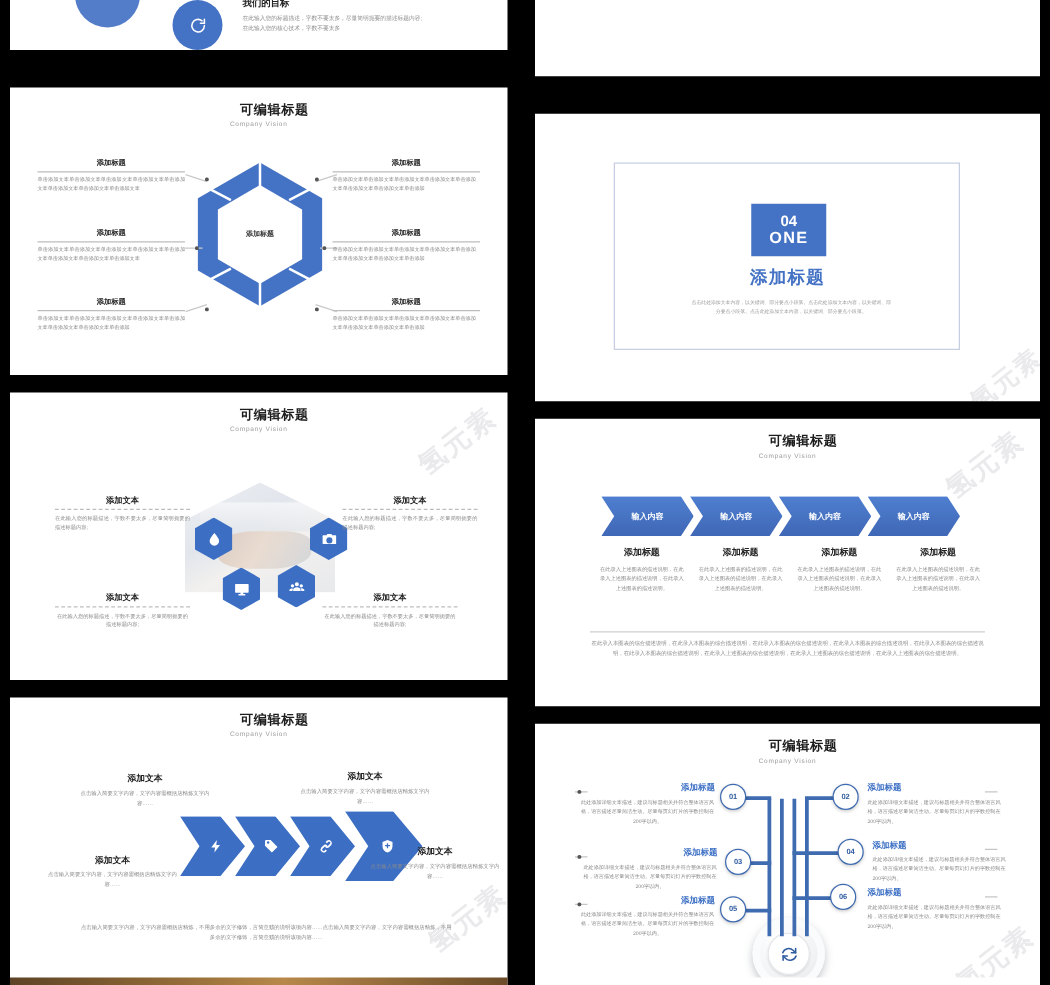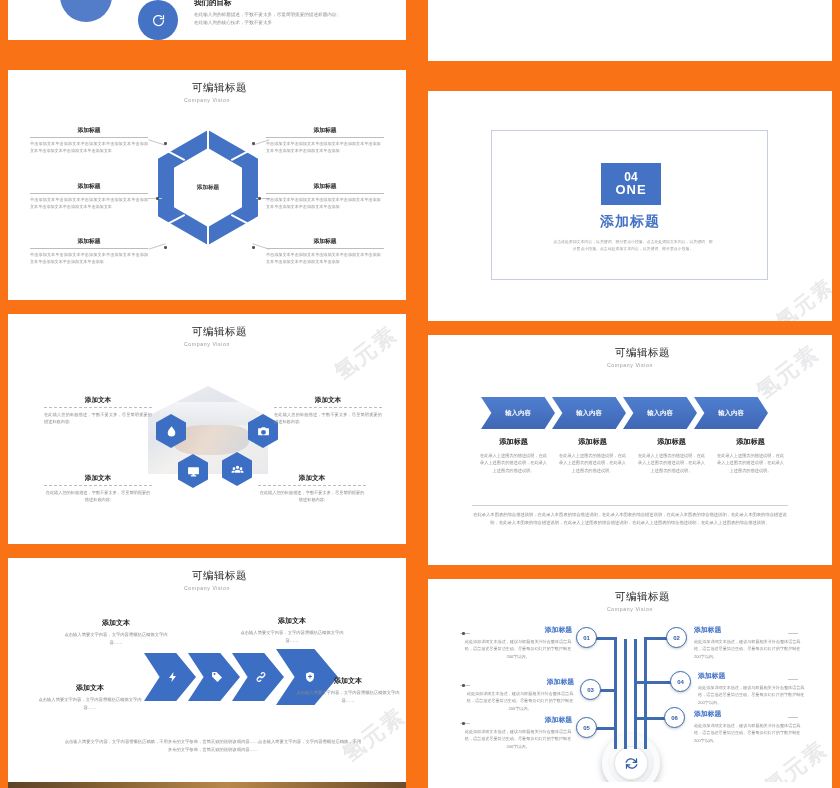--- a/index.html
+++ b/index.html
@@ -2,35 +2,35 @@
 <html><head>
 <meta charset="utf-8">
 <style>
   * { box-sizing: border-box; margin: 0; padding: 0; }
   html, body {
     width: 840px; height: 788px;
     background: #d9d5d0;
     font-family: "Liberation Sans", sans-serif;
     overflow: hidden;
   }
-  .page { position: relative; width: 840px; height: 788px; background: #f97316; }
+  .page { position: relative; width: 840px; height: 788px; background: #000000; }
 
   .slide {
     position: absolute;
     background: #ffffff;
     overflow: hidden;
   }
   .col-l { left: 8px; width: 398px; }
   .col-r { left: 428px; width: 404px; margin-top: 21px; }
 
   
   .s-title {
     text-align: center;
     font-size: 10.5px;
-    font-weight: normal;
+    font-weight: bold;
     color: #1d1d1d;
     letter-spacing: .5px;
     padding-left: 25px;
   }
   .s-sub {
     text-align: center;
     font-size: 5.2px;
     color: #9a9a9a;
     margin-top: 1.5px;
     letter-spacing: .6px;

